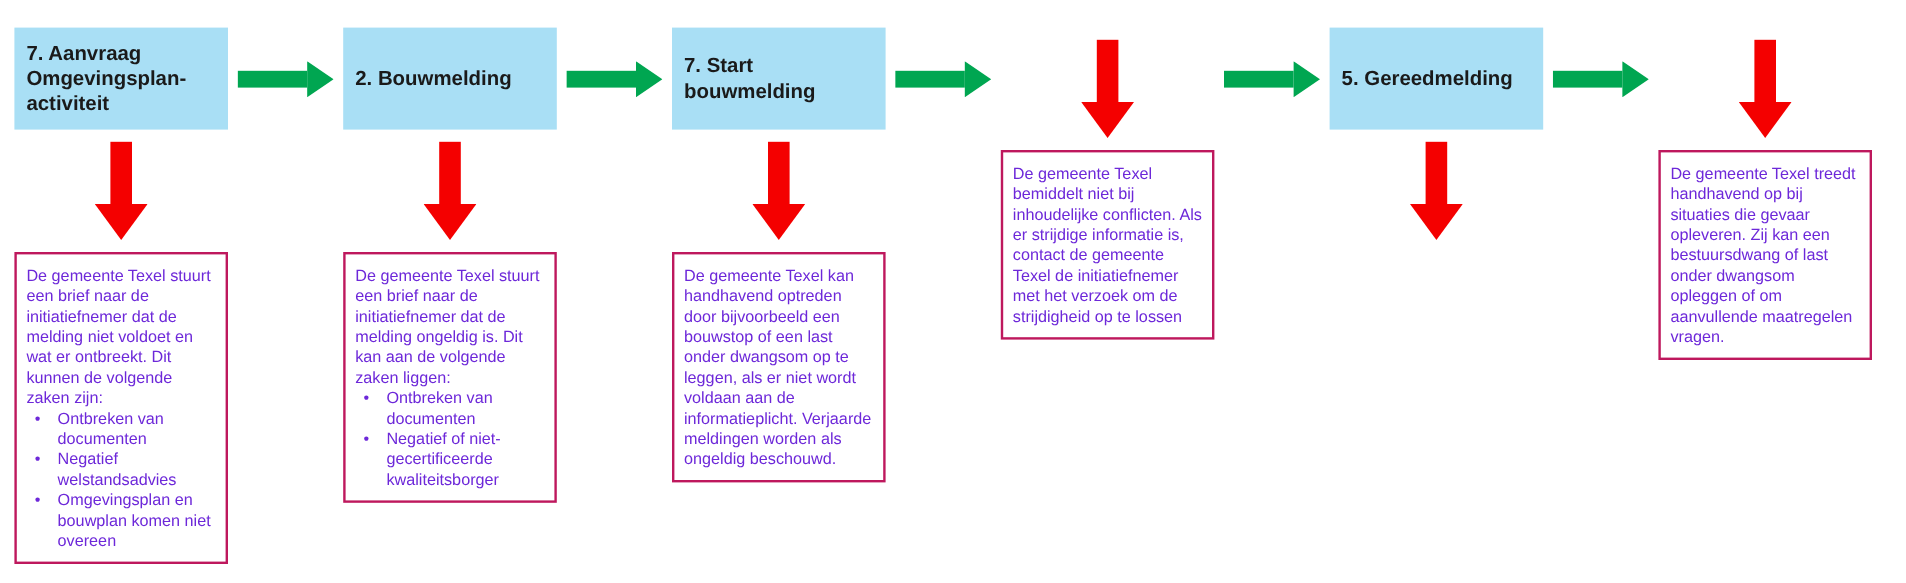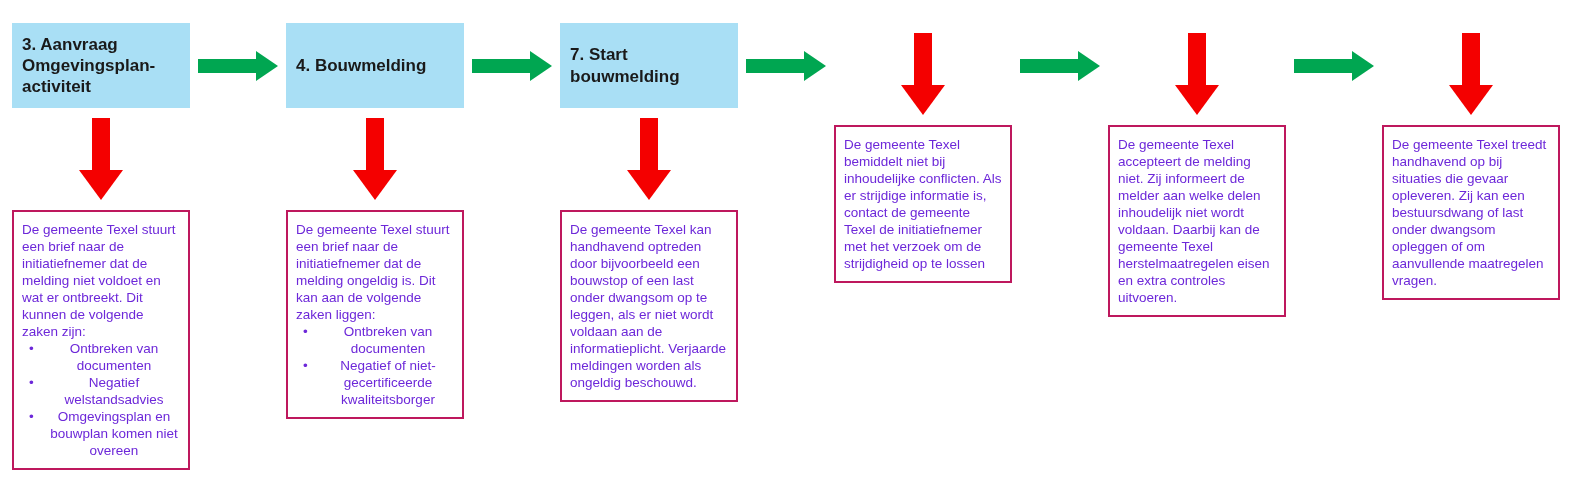--- a/index.html
+++ b/index.html
@@ -52,42 +52,41 @@
     background:#ffffff;
     padding:9px 8px 9px 8px;
     font-size:13.5px;
     line-height:17px;
     color:#6d28d9;
   }
   .dbox ul{
     margin:0;
     padding:0;
     list-style:none;
-    text-align:center;
   }
   .dbox li{
     position:relative;
     padding-left:26px;
   }
   .dbox li::before{
     content:"\2022";
     position:absolute;
     left:7px;
     top:0;
   }
   svg{display:block;}
 </style>
 </head>
 <body>
 
 <div class="flow">
 
   <div class="col">
     <div class="hbox">
-      <span>3. Aanvraag Omgevingsplan-activiteit</span>
+      <span>7. Aanvraag Omgevingsplan-activiteit</span>
     </div>
     <div class="varrow">
       <svg width="44" height="82" viewBox="0 0 44 82">
           <rect x="13" y="0" width="18" height="54" fill="#F40000"></rect>
           <polygon points="0,52 44,52 22,82" fill="#F40000"></polygon>
         </svg>
     </div>
     <div class="dbox">
       <div>De gemeente Texel stuurt een brief naar de initiatiefnemer dat de melding niet voldoet en wat er ontbreekt. Dit kunnen de volgende zaken zijn:</div>
       <ul>
@@ -100,21 +99,21 @@
 
   <div class="harrow">
     <svg width="80" height="30" viewBox="0 0 80 30">
         <rect x="0" y="8" width="58" height="14" fill="#00A651"></rect>
         <polygon points="58,0 80,15 58,30" fill="#00A651"></polygon>
       </svg>
   </div>
 
   <div class="col">
     <div class="hbox">
-      <span>4. Bouwmelding</span>
+      <span>2. Bouwmelding</span>
     </div>
     <div class="varrow">
       <svg width="44" height="82" viewBox="0 0 44 82">
           <rect x="13" y="0" width="18" height="54" fill="#F40000"></rect>
           <polygon points="0,52 44,52 22,82" fill="#F40000"></polygon>
         </svg>
     </div>
     <div class="dbox">
       <div>De gemeente Texel stuurt een brief naar de initiatiefnemer dat de melding ongeldig is. Dit kan aan de volgende zaken liggen:</div>
       <ul>
@@ -166,28 +165,28 @@
   </div>
 
   <div class="harrow">
     <svg width="80" height="30" viewBox="0 0 80 30">
         <rect x="0" y="8" width="58" height="14" fill="#00A651"></rect>
         <polygon points="58,0 80,15 58,30" fill="#00A651"></polygon>
       </svg>
   </div>
 
   <div class="col">
-    <div class="varrow">
-      <svg width="44" height="82" viewBox="0 0 44 82">
-          <rect x="13" y="0" width="18" height="54" fill="#F40000"></rect>
-          <polygon points="0,52 44,52 22,82" fill="#F40000"></polygon>
-        </svg>
-    </div>
-    <div class="dbox">
-      <div>De gemeente Texel accepteert de melding niet. Zij informeert de melder aan welke delen inhoudelijk niet wordt voldaan. Daarbij kan de gemeente Texel herstelmaatregelen eisen en extra controles uitvoeren.</div>
+    <div class="hbox">
+      <span>5. Gereedmelding</span>
+    </div>
+    <div class="varrow">
+      <svg width="44" height="82" viewBox="0 0 44 82">
+          <rect x="13" y="0" width="18" height="54" fill="#F40000"></rect>
+          <polygon points="0,52 44,52 22,82" fill="#F40000"></polygon>
+        </svg>
     </div>
   </div>
 
   <div class="harrow">
     <svg width="80" height="30" viewBox="0 0 80 30">
         <rect x="0" y="8" width="58" height="14" fill="#00A651"></rect>
         <polygon points="58,0 80,15 58,30" fill="#00A651"></polygon>
       </svg>
   </div>
 

